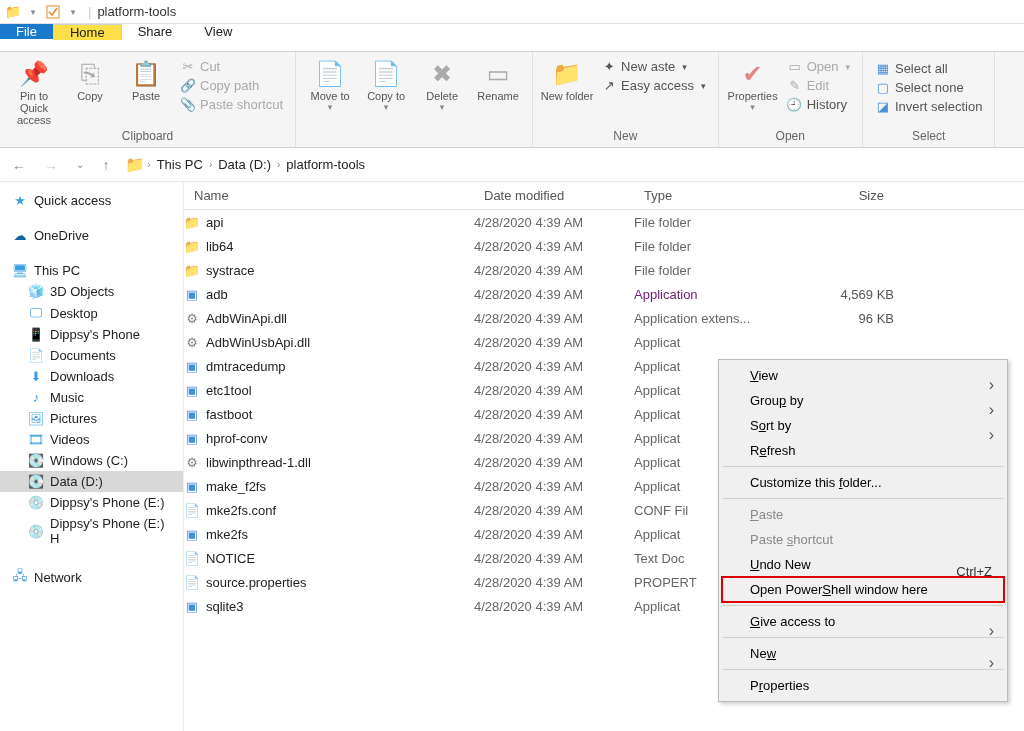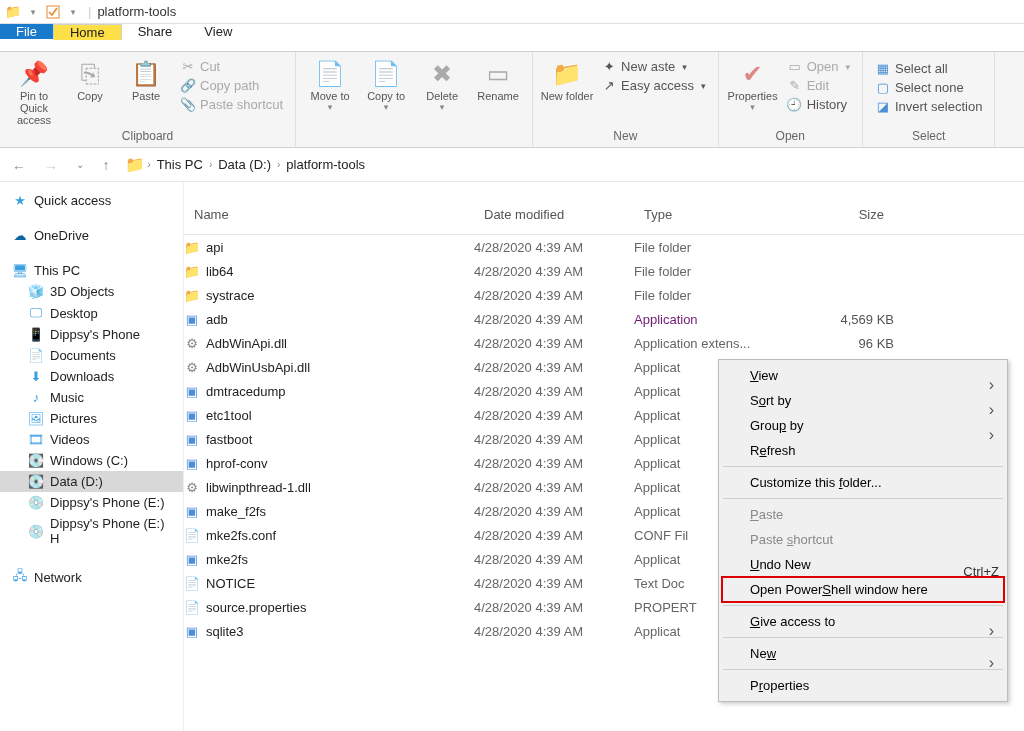--- a/index.html
+++ b/index.html
@@ -47,38 +47,38 @@
 
 .sidebar { width:184px; padding:8px 0; border-right:1px solid #eee; overflow:hidden;}
 .sidebar .item { display:flex; align-items:center; gap:6px; padding:3px 8px 3px 12px; color:#222;}
 .sidebar .item.indent { padding-left:28px;}
 .sidebar .item.sel { background:#d8d8d8;}
 .sidebar .item .ic { width:16px; display:inline-flex; justify-content:center; font-size:13px;}
 .sidebar .spacer { height:14px;}
 
 
 .filepane { flex:1; position:relative;}
-.headers { display:flex; border-bottom:1px solid #e5e5e5; color:#555; height:28px; margin-top:25px;}
+.headers { display:flex; border-bottom:1px solid #e5e5e5; color:#555; height:28px; align-items:center;}
 .headers div { padding:0 10px;}
 .col-name { width:290px;}
 .col-date { width:160px;}
 .col-type { width:160px;}
 .col-size { width:100px; text-align:right;}
 .rows { }
 .row { display:flex; align-items:center; height:24px; color:#222;}
 .row .col-name { display:flex; align-items:center; gap:6px;}
 .row .ic { width:16px; display:inline-flex; justify-content:center;}
 .row .col-size { color:#555;}
 
 
 .ctxmenu { position:absolute; left:718px; top:359px; width:290px; background:#f0f0f0; border:1px solid #bcbcbc; box-shadow:2px 2px 4px rgba(0,0,0,0.2); padding:3px;}
 .ctxmenu .mitem { display:flex; align-items:center; padding:5px 12px 5px 28px; color:#000; position:relative;}
 .ctxmenu .mitem.dis { color:#888;}
 .ctxmenu .mitem .sub::after { content:"›"; position:absolute; right:10px; font-size:16px; color:#555;}
-.ctxmenu .mitem .shortcut { position:absolute; right:5px; color:#333;margin-top:13px;}
+.ctxmenu .mitem .shortcut { position:absolute; right:12px; color:#333;margin-top:13px;}
 .ctxmenu .msep { height:1px; background:#cfcfcf; margin:3px 1px;}
 .ctxmenu .mitem.highlight { outline:2px solid #d00; outline-offset:-1px;}
 .ctxmenu .mitem u { text-decoration:underline;}
 
 svg { display:block;}
 </style>
 </head>
 <body>
 
 <div class="titlebar">
@@ -477,25 +477,25 @@
       </div>
   </div>
 </div>
 
 <div class="ctxmenu">
   <div class="mitem">
       <span><u>V</u>iew</span>
       <span class="sub"></span>
     </div>
   <div class="mitem">
+      <span>Grou<u>p</u> by</span>
+      <span class="sub"></span>
+    </div>
+  <div class="mitem">
       <span>S<u>o</u>rt by</span>
-      <span class="sub"></span>
-    </div>
-  <div class="mitem">
-      <span>Grou<u>p</u> by</span>
       <span class="sub"></span>
     </div>
   <div class="mitem">
       <span>R<u>e</u>fresh</span>
     </div>
   <div class="msep"></div>
   <div class="mitem">
       <span>Customize this <u>f</u>older...</span>
     </div>
   <div class="msep"></div>

